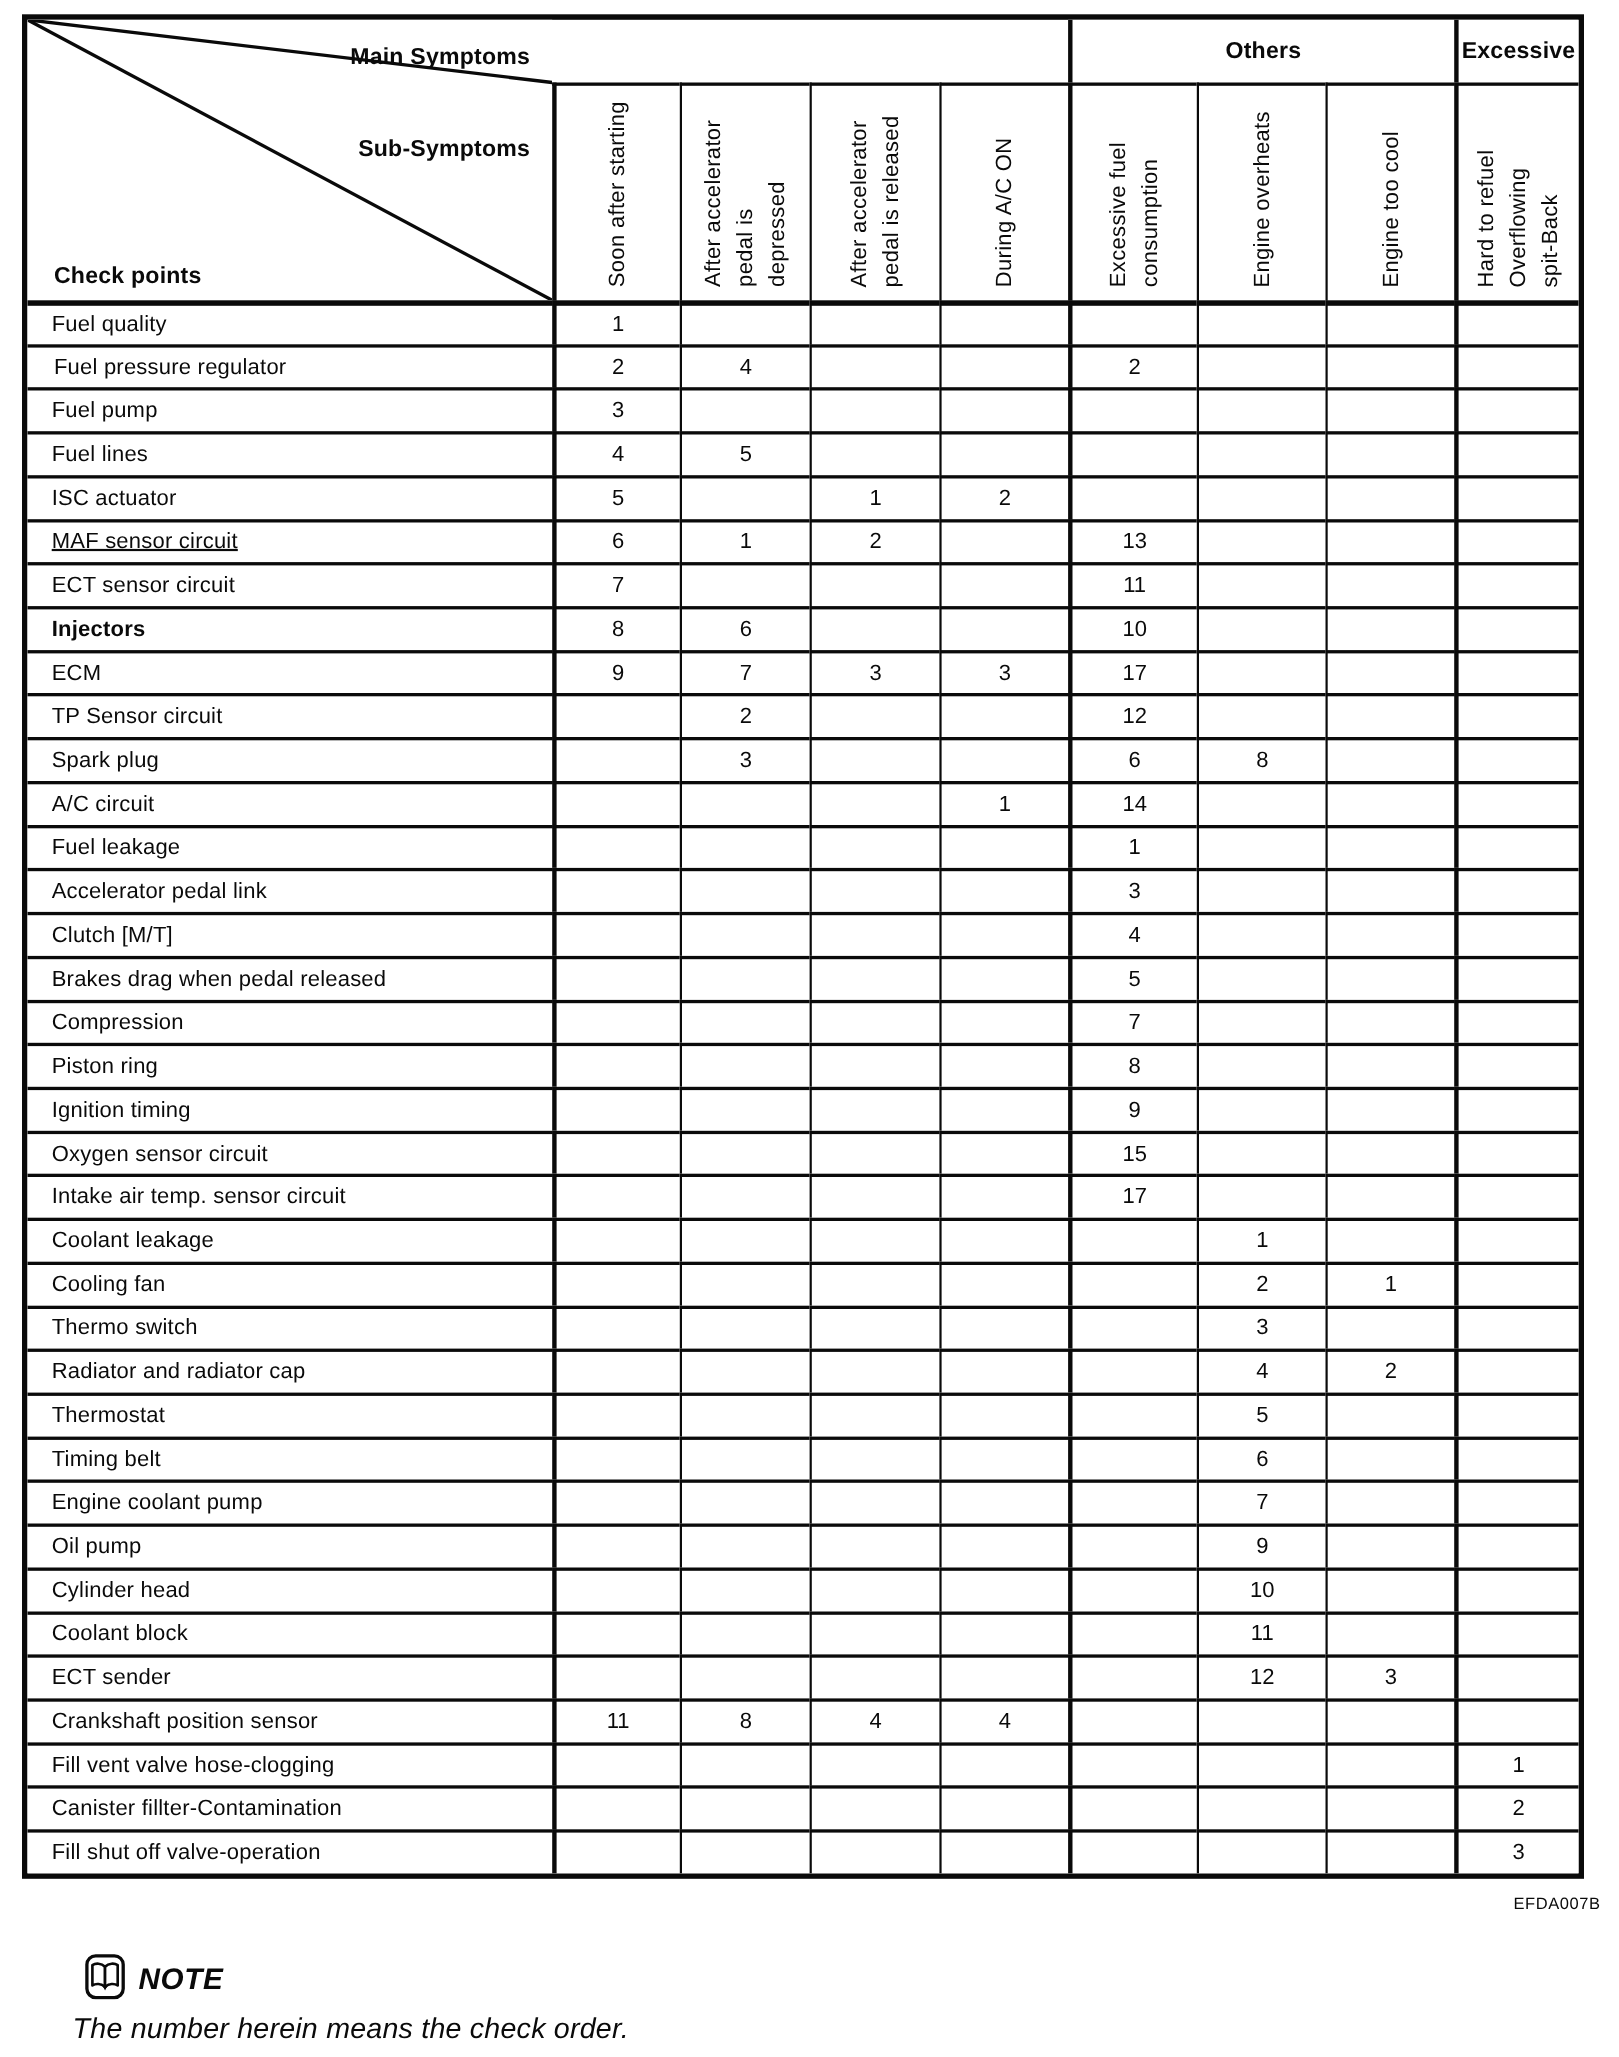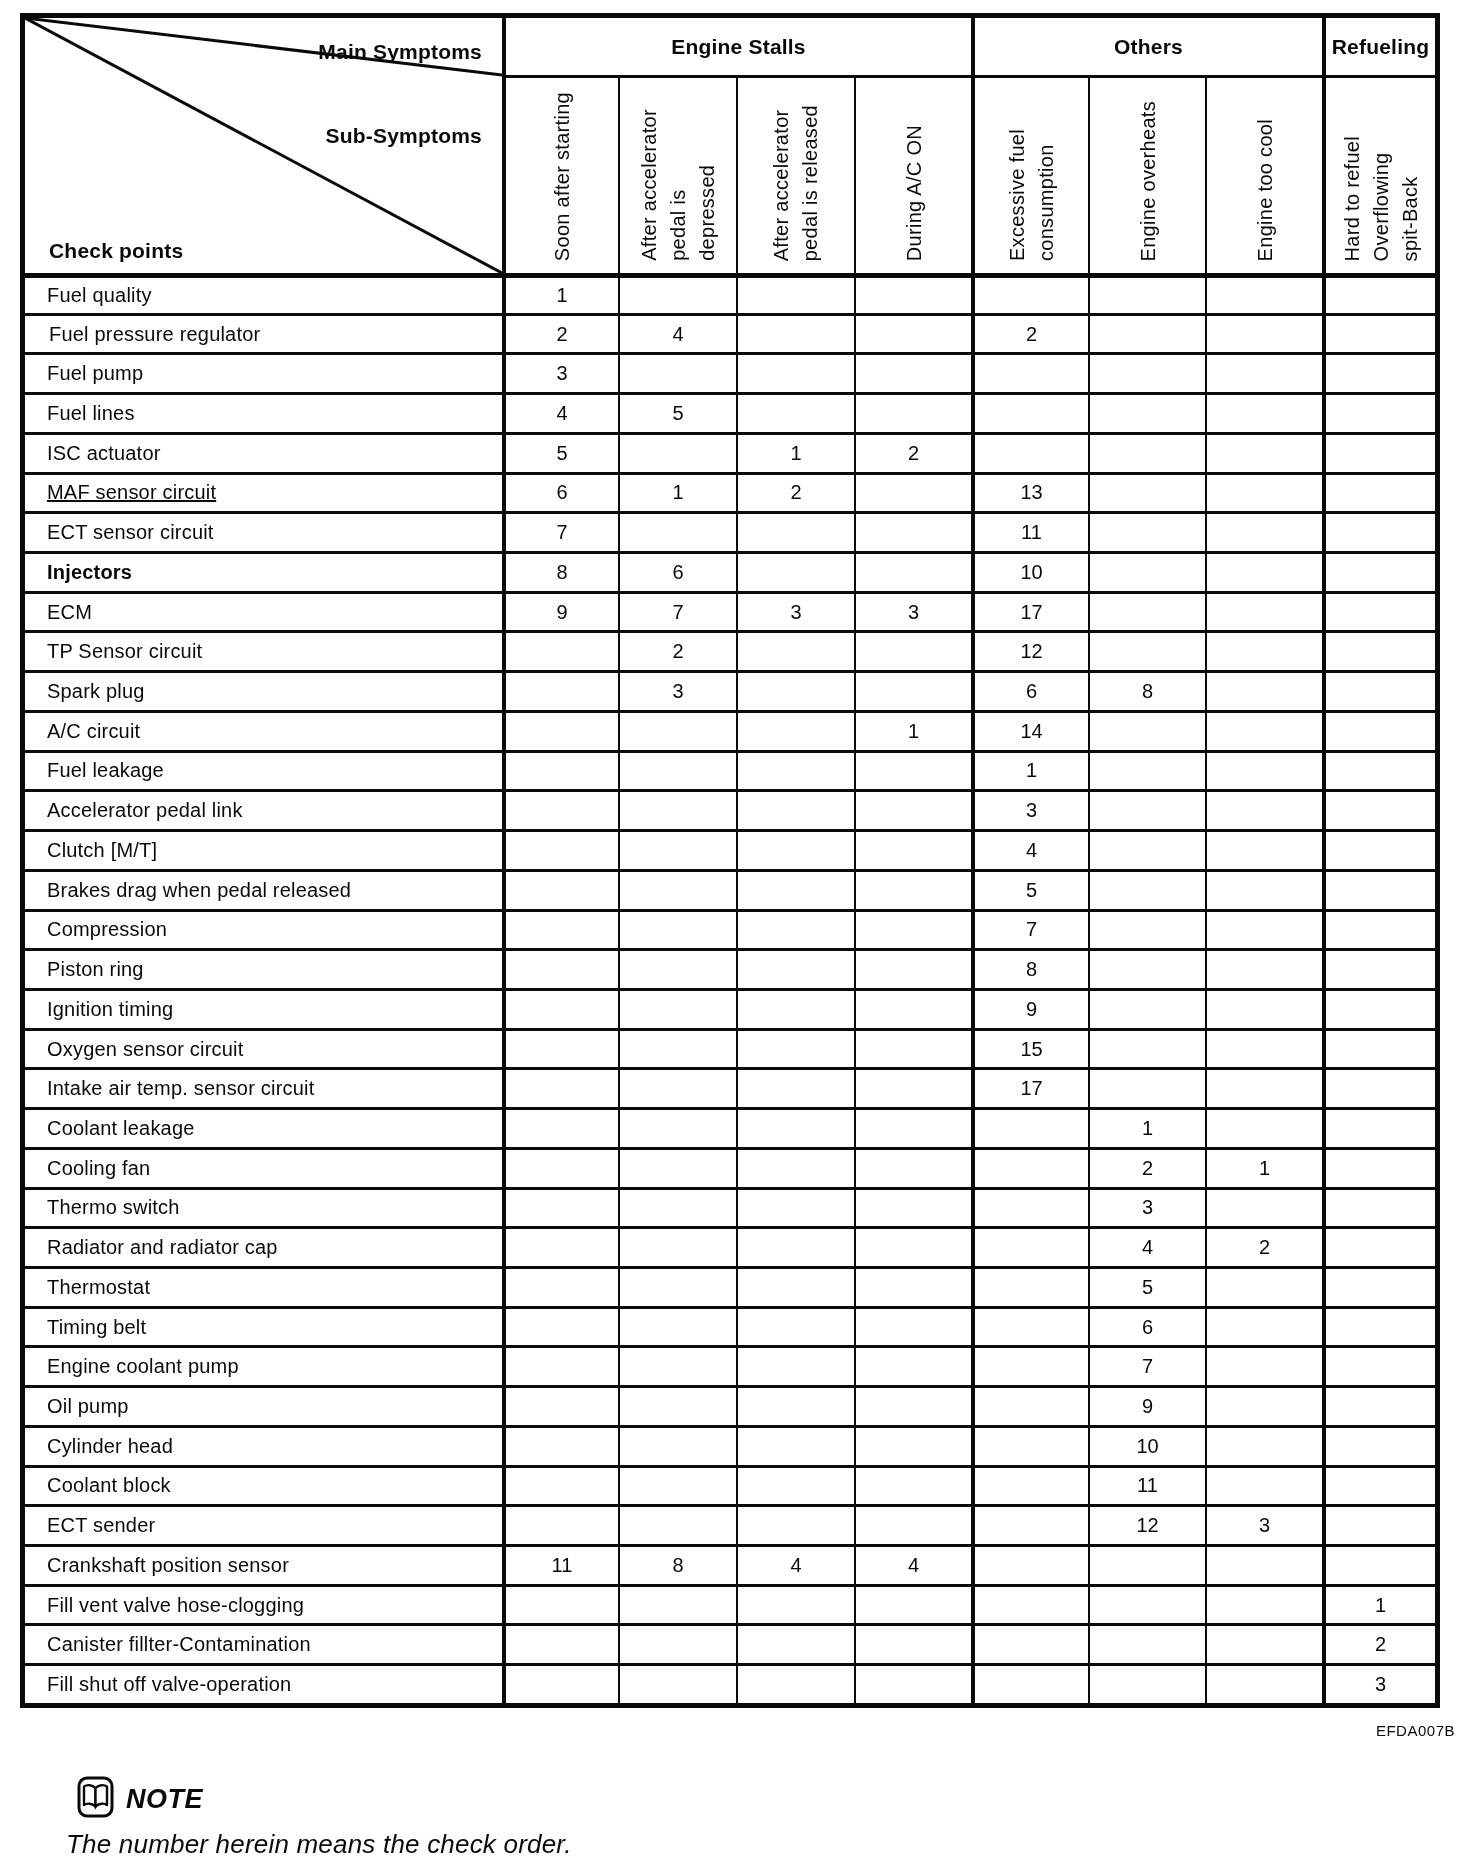--- a/index.html
+++ b/index.html
@@ -94,23 +94,22 @@
     <div class="cell corner">
       <svg viewBox="0 0 477 255" preserveAspectRatio="none">
         <line x1="0" y1="0" x2="477" y2="57" stroke="#0a0a0a" stroke-width="3"></line>
         <line x1="0" y1="0" x2="477" y2="255" stroke="#0a0a0a" stroke-width="3"></line>
       </svg>
       <span class="corner-label lbl-main">Main Symptoms</span>
       <span class="corner-label lbl-sub">Sub-Symptoms</span>
       <span class="corner-label lbl-check">Check points</span>
     </div>
 
-    <div class="cell ghead g-stalls bL4">Engine Stalls</div>
     <div class="cell ghead g-others bL4">Others</div>
-    <div class="cell ghead g-refuel bL4">Refueling</div>
+    <div class="cell ghead g-refuel bL4">Excessive</div>
 
   <div class="cell subhead bT3 bL4" style="grid-area: 2 / 2;">
         <div class="rot">Soon after starting</div>
       </div>
       <div class="cell subhead bT3 bL2" style="grid-area: 2 / 3;">
         <div class="rot">After accelerator
 pedal is
 depressed</div>
       </div>
       <div class="cell subhead bT3 bL2" style="grid-area: 2 / 4;">

